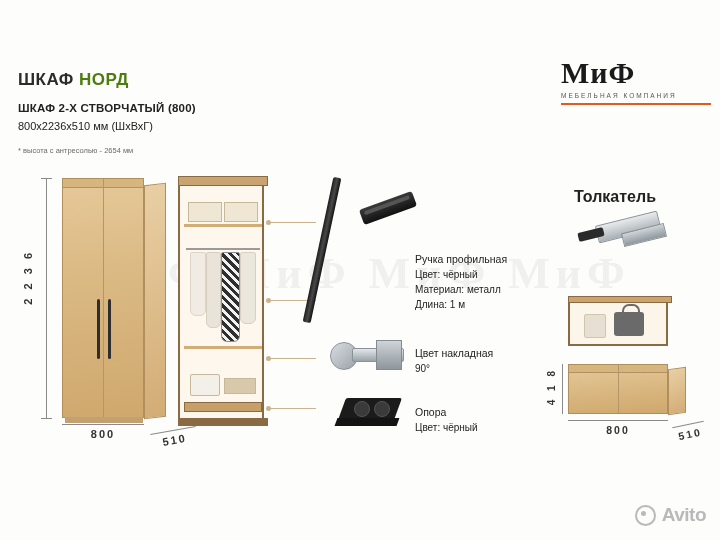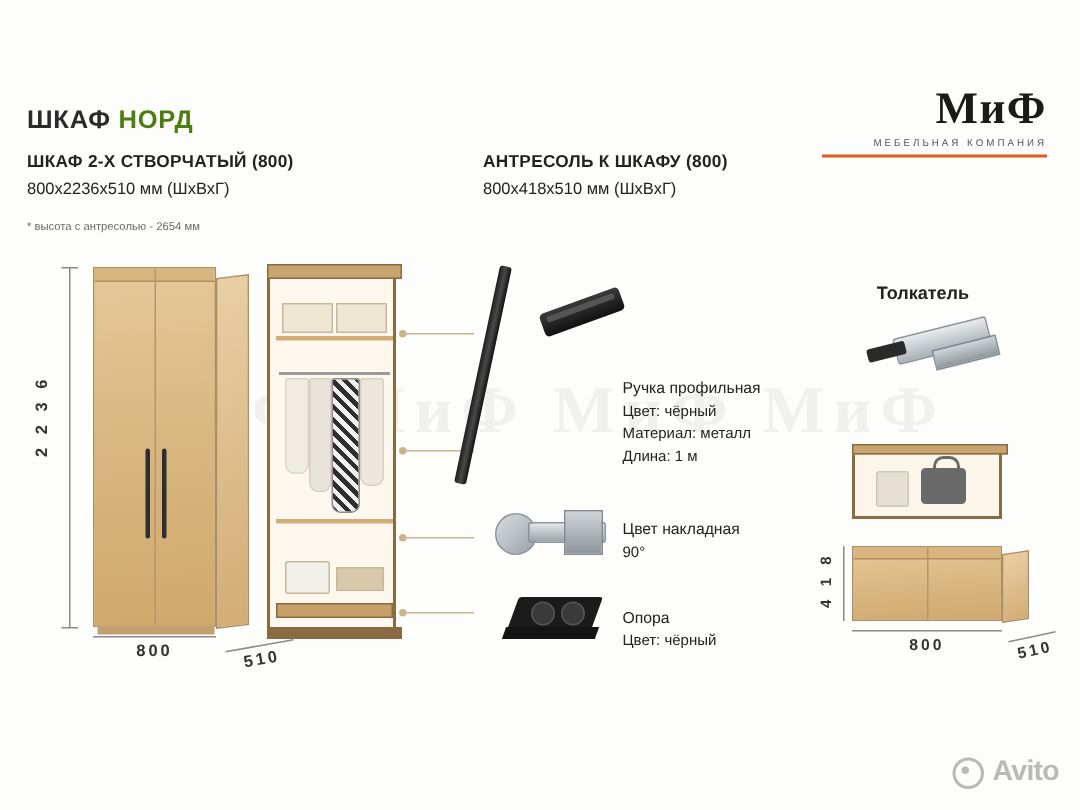--- a/index.html
+++ b/index.html
@@ -20,21 +20,21 @@
     position:absolute;left:18px;top:70px;
     font-size:17px;font-weight:bold;letter-spacing:.5px;color:#2b2b2b;
   }
   .title .accent{color:#4d7c0f;}
   .col-a{position:absolute;left:18px;top:102px;width:270px;}
   .col-b{position:absolute;left:322px;top:102px;width:260px;}
   .prodname{font-size:11.5px;font-weight:bold;letter-spacing:.2px;color:#222;}
   .proddim{font-size:11px;margin-top:6px;color:#222;}
   .note{position:absolute;left:18px;top:146px;font-size:7.5px;color:#6b6b6b;}
   
-  .logo{position:absolute;right:22px;top:58px;text-align:right;width:150px;}
+  .logo{position:absolute;right:9px;top:58px;text-align:left;width:150px;}
   .logo .mark{
     font-family:"Liberation Serif", serif;
     font-size:30px;font-weight:bold;color:#1a1a1a;letter-spacing:1px;line-height:1;
   }
   .logo .sub{
     font-size:6.5px;letter-spacing:2px;color:#555;margin-top:4px;
   }
   .logo .bar{height:2px;background:#e25b1e;margin-top:4px;}
   
   .wm{
@@ -132,21 +132,21 @@
   .hinge .arm{position:absolute;left:22px;top:12px;width:50px;height:12px;background:linear-gradient(180deg,#e2e6e9,#9ba3a9);border:1px solid #8b9299;border-radius:2px;}
   .hinge .plate{position:absolute;left:46px;top:4px;width:24px;height:28px;background:linear-gradient(180deg,#cfd4d8,#8e969c);border:1px solid #838a90;}
 
   .support{position:absolute;left:334px;top:392px;width:70px;height:40px;}
   .support .blk{position:absolute;left:8px;top:6px;width:56px;height:22px;background:#1b1b1b;transform:skewX(-20deg);border-radius:2px;}
   .support .c1{position:absolute;left:20px;top:9px;width:14px;height:14px;border-radius:50%;background:#3a3a3a;border:1px solid #555;}
   .support .c2{position:absolute;left:40px;top:9px;width:14px;height:14px;border-radius:50%;background:#3a3a3a;border:1px solid #555;}
   .support .foot{position:absolute;left:2px;top:26px;width:62px;height:8px;background:#141414;transform:skewX(-20deg);}
 
   
-  .pusher-title{position:absolute;right:74px;top:188px;font-size:12px;font-weight:bold;color:#222;}
+  .pusher-title{position:absolute;right:64px;top:188px;font-size:16px;font-weight:bold;color:#222;}
   .pusher{position:absolute;left:578px;top:210px;width:86px;height:40px;}
   .pusher .body{position:absolute;left:18px;top:8px;width:62px;height:16px;background:linear-gradient(180deg,#e8ebed,#a9b0b5);border:1px solid #8d9498;transform:rotate(-14deg);border-radius:2px;}
   .pusher .tip{position:absolute;left:0;top:20px;width:26px;height:9px;background:#2a2a2a;transform:rotate(-14deg);border-radius:2px;}
   .pusher .plate2{position:absolute;left:44px;top:18px;width:42px;height:12px;background:linear-gradient(180deg,#cfd5d9,#8f979c);border:1px solid #868d92;transform:rotate(-14deg);}
 
   .ant-open{
     position:absolute;left:568px;top:300px;width:100px;height:46px;
     background:#fbf5ea;border:2px solid #8a6a42;box-sizing:border-box;
   }
   .ant-open .topedge{position:absolute;left:-2px;top:-6px;width:104px;height:7px;background:#caa470;border:1px solid #8a6a42;box-sizing:border-box;}
@@ -196,24 +196,20 @@
   <div class="title">
     <span>ШКАФ</span>
     <span class="accent">НОРД</span>
   </div>
 
   <div class="col-a">
     <div class="prodname">ШКАФ 2-Х СТВОРЧАТЫЙ (800)</div>
     <div class="proddim">800х2236х510 мм (ШхВхГ)</div>
   </div>
 
-  <div class="col-b">
-    <div class="prodname">АНТРЕСОЛЬ К ШКАФУ (800)</div>
-    <div class="proddim">800х418х510 мм (ШхВхГ)</div>
-  </div>
 
   <div class="note">* высота с антресолью - 2654 мм</div>
 
   <div class="logo">
     <div class="mark">МиФ</div>
     <div class="sub">МЕБЕЛЬНАЯ КОМПАНИЯ</div>
     <div class="bar"></div>
   </div>
 
   <div class="dim-v">2 2 3 6</div>

